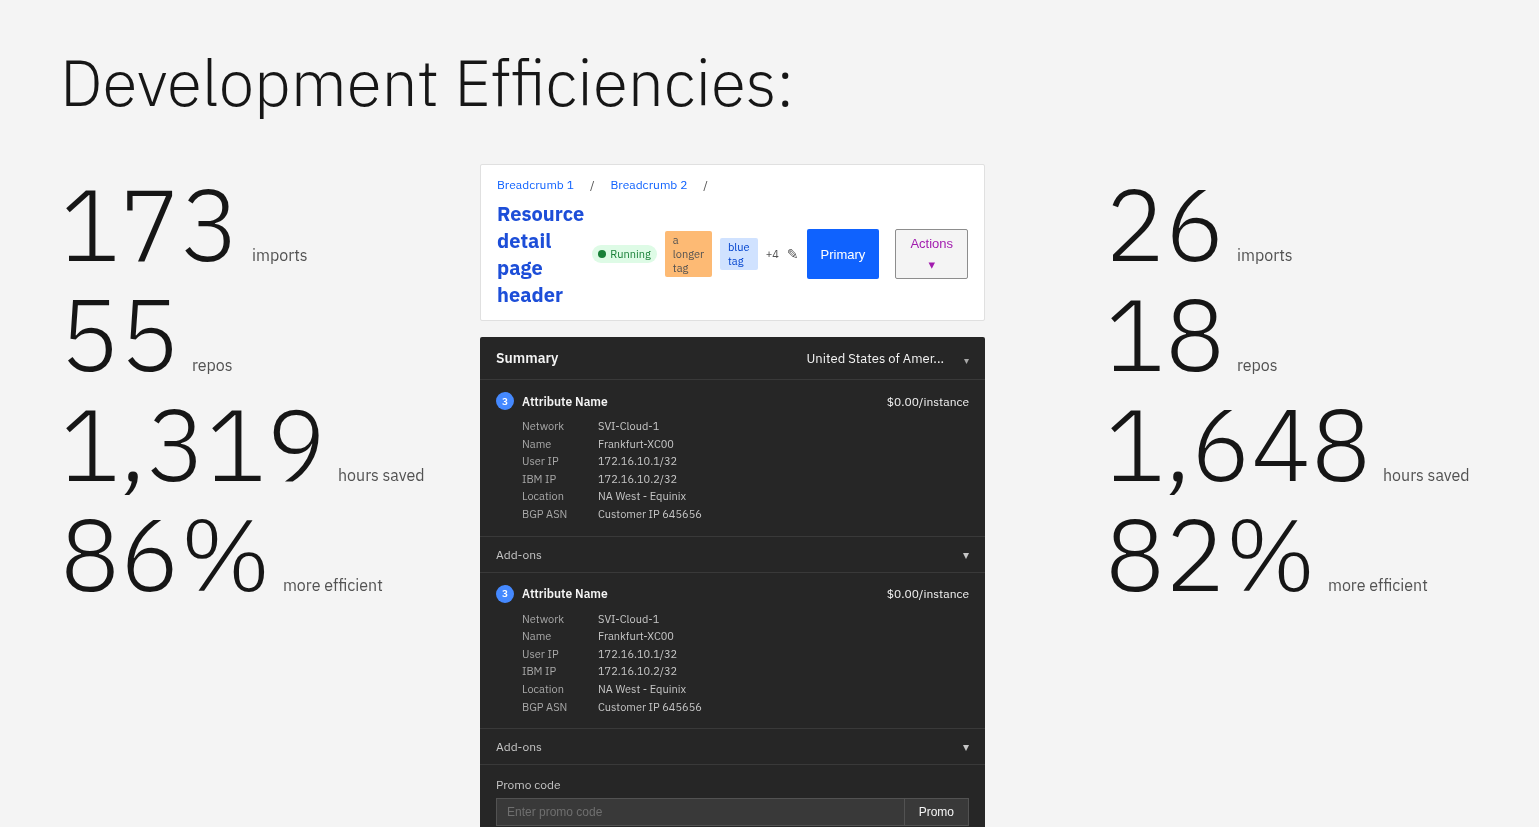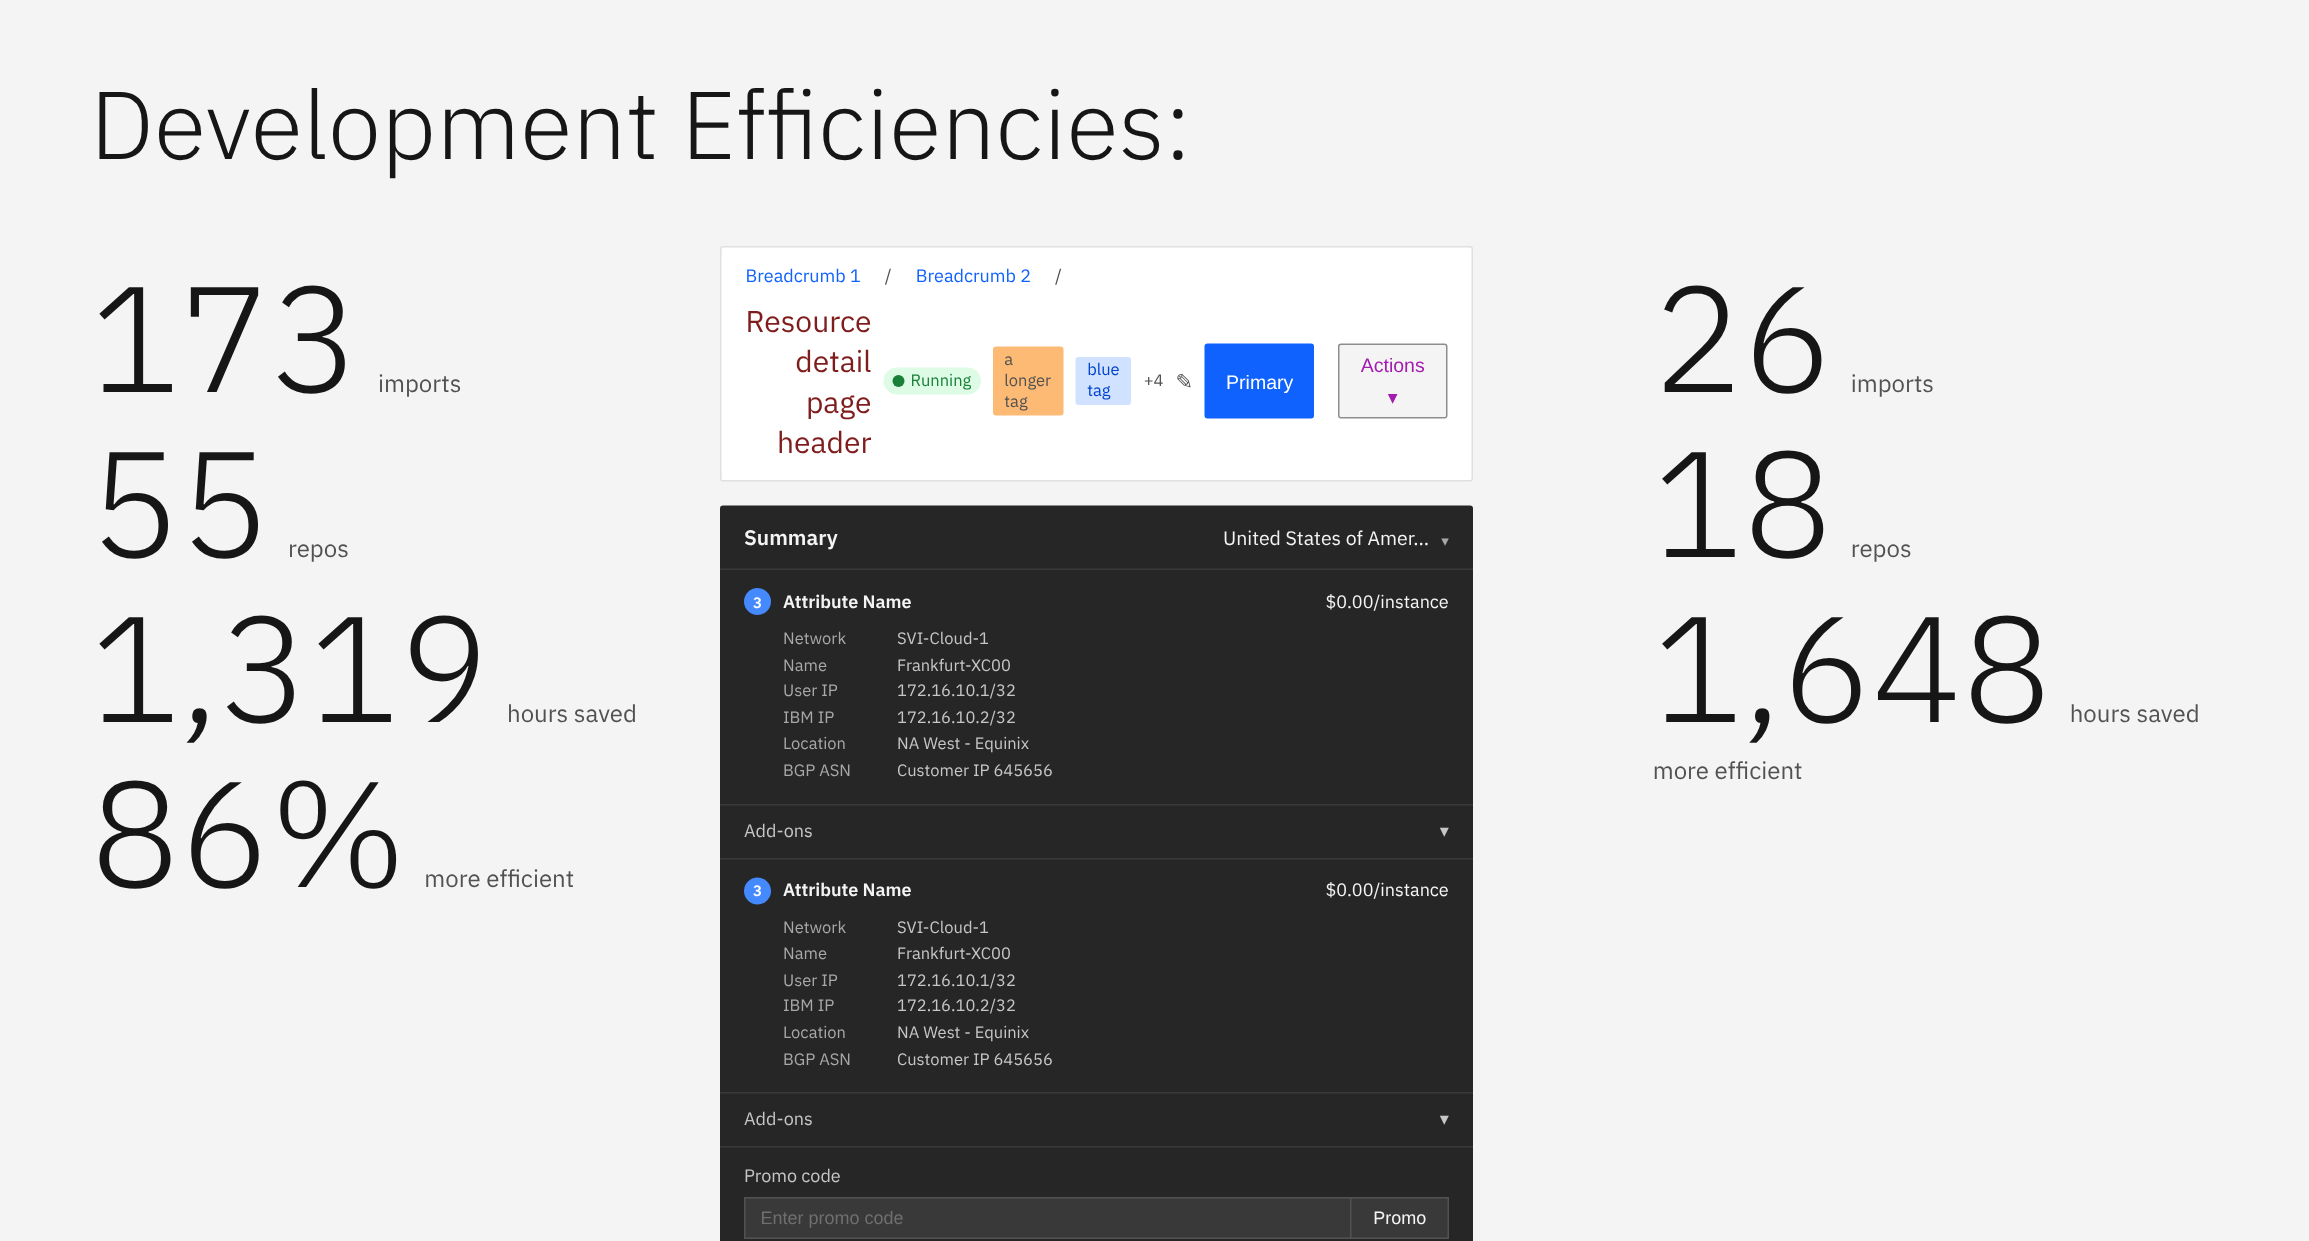--- a/index.html
+++ b/index.html
@@ -92,23 +92,22 @@
     }
 
     .resource-header-row {
       display: flex;
       align-items: center;
       gap: 8px;
     }
 
     .resource-title {
       font-size: 20px;
-      font-weight: 400;
-      color: #7f1d1d;
-      text-align: right;
+      font-weight: 700;
+      color: #1d4ed8;
     }
 
     .status-badge {
       display: flex;
       align-items: center;
       gap: 4px;
       background: #defbe6;
       color: #198038;
       font-size: 11px;
       padding: 2px 6px;
@@ -198,21 +197,21 @@
 
     .summary-title {
       font-size: 14px;
       font-weight: 600;
       color: #f4f4f4;
     }
 
     .summary-region {
       display: flex;
       align-items: flex-end;
-      gap: 8px;
+      gap: 20px;
       font-size: 13px;
       color: #f4f4f4;
     }
 
     .chevron-icon {
       font-size: 10px;
       color: #a8a8a8;
     }
 
     .attribute-block {
@@ -501,18 +500,19 @@
       </div>
       <div class="stat-row">
         <span class="stat-number">18</span>
         <span class="stat-label">repos</span>
       </div>
       <div class="stat-row">
         <span class="stat-number">1,648</span>
         <span class="stat-label">hours saved</span>
       </div>
       <div class="stat-row">
+        <span class="stat-number">82%</span>
         <span class="stat-label">more efficient</span>
       </div>
     </div>
 
   </div>
 </div>
 
 </body></html>

